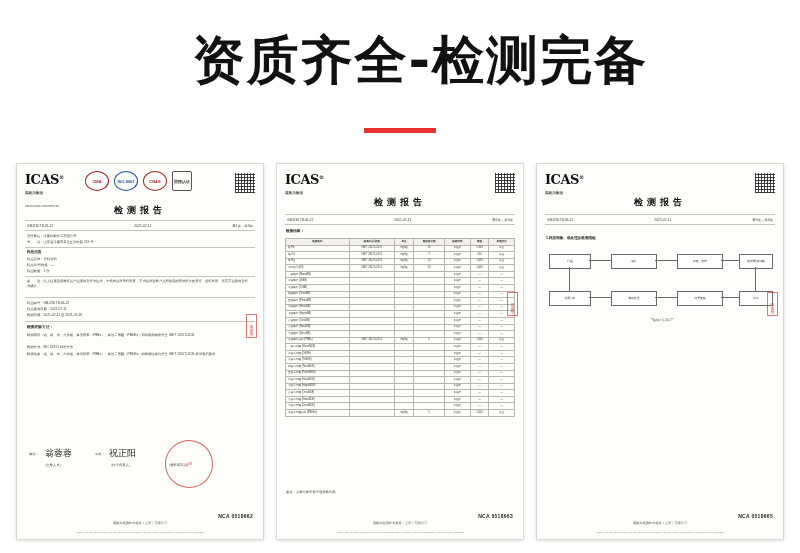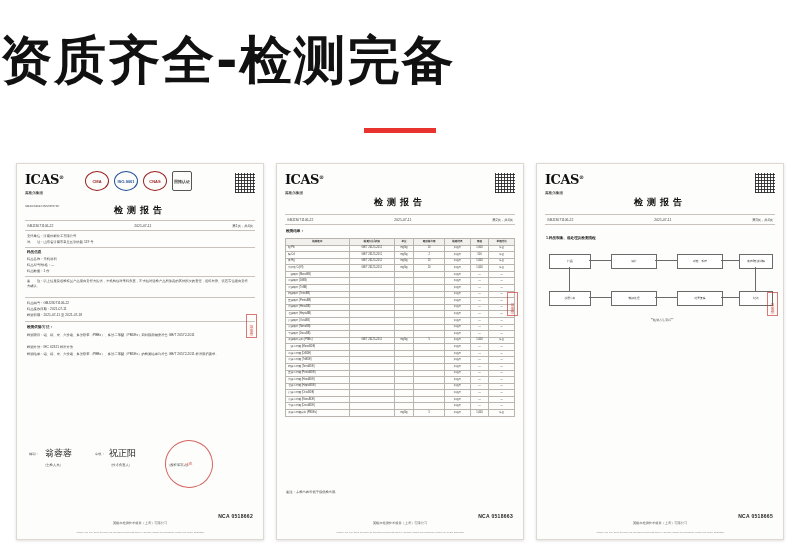--- a/index.html
+++ b/index.html
@@ -6,21 +6,21 @@
   body{
     width:800px;height:553px;
     background:#ffffff;
     font-family:"Liberation Sans", sans-serif;
     overflow:hidden;
     position:relative;
   }
   .headline{
     position:absolute;
     top:26px;left:0;width:648px;
-    text-align:left;
+    text-align:right;
     font-size:52px;
     font-weight:bold;
     letter-spacing:2px;
     color:#111111;
     font-family:"DejaVu Sans","Liberation Sans",sans-serif;
   }
   .rule{
     position:absolute;
     top:128px;left:50%;
     transform:translateX(-50%);

